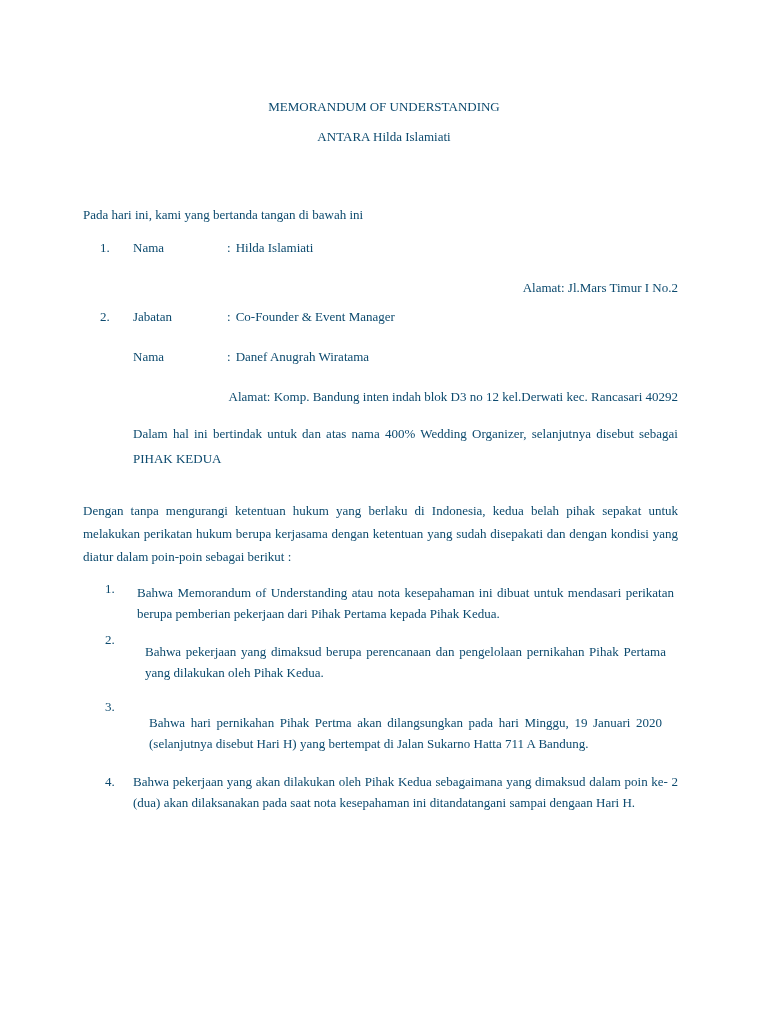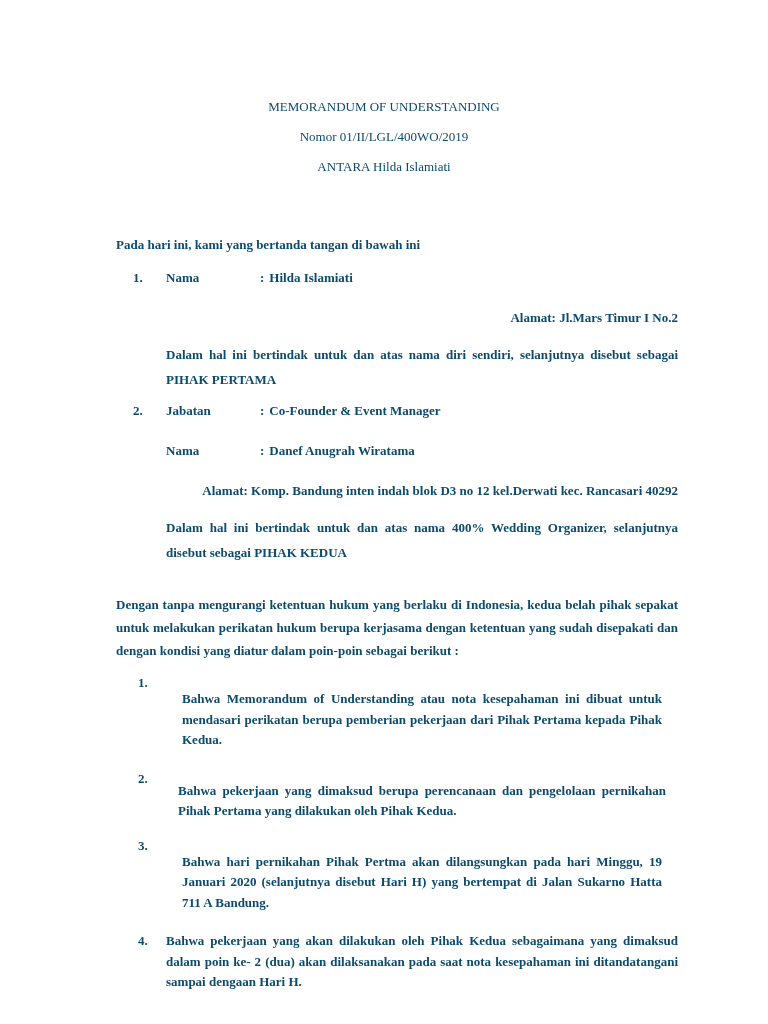--- a/index.html
+++ b/index.html
@@ -20,23 +20,22 @@
   }
   .doc-header {
     padding-top: 92px;
     text-align: center;
   }
   .title-line {
     line-height: 30px;
     white-space: nowrap;
   }
   .content {
-    padding-left: 116px;
+    padding-left: 83px;
     padding-right: 90px;
-    font-weight: bold;
   }
   .intro {
     margin: 52px 0 0 0;
     line-height: 21px;
   }
   .parties {
     margin-top: 12px;
   }
   .list-row {
     display: flex;
@@ -100,38 +99,36 @@
     margin-top: 2px;
   }
 </style>
 </head>
 <body>
 
 <div class="page">
 
   <header class="doc-header">
     <div class="title-line">MEMORANDUM OF UNDERSTANDING</div>
-    <div class="title-line">Nomor 01/II/LGL/400WO/2019</div>
     <div class="title-line">ANTARA Hilda Islamiati</div>
   </header>
 
   <div class="content">
 
     <p class="intro">Pada hari ini, kami yang bertanda tangan di bawah ini</p>
 
     <section class="parties">
 
       <div class="list-row party-1">
         <span class="list-num">1.</span>
         <div class="party-body">
           <div class="field-row">
             <span class="field-label">Nama</span><span class="field-sep">:</span><span class="field-value">Hilda Islamiati</span>
           </div>
           <p class="party-line">Alamat: Jl.Mars Timur I No.2</p>
-          <p class="party-statement">Dalam hal ini bertindak untuk dan atas nama diri sendiri, selanjutnya disebut sebagai PIHAK PERTAMA</p>
         </div>
       </div>
 
       <div class="list-row party-2">
         <span class="list-num">2.</span>
         <div class="party-body">
           <div class="field-row">
             <span class="field-label">Jabatan</span><span class="field-sep">:</span><span class="field-value">Co-Founder &amp; Event Manager</span>
           </div>
           <div class="field-row">
@@ -143,21 +140,21 @@
       </div>
 
     </section>
 
     <p class="preamble">Dengan tanpa mengurangi ketentuan hukum yang berlaku di Indonesia, kedua belah pihak sepakat untuk melakukan perikatan hukum berupa kerjasama dengan ketentuan yang sudah disepakati dan dengan kondisi yang diatur dalam poin-poin sebagai berikut :</p>
 
     <section class="points">
 
       <div class="list-row">
         <span class="list-num">1.</span>
-        <p class="point-text" style="margin:16px">Bahwa Memorandum of Understanding atau nota kesepahaman ini dibuat untuk mendasari perikatan berupa pemberian pekerjaan dari Pihak Pertama kepada Pihak Kedua.</p>
+        <p class="point-text" style="margin:4px">Bahwa Memorandum of Understanding atau nota kesepahaman ini dibuat untuk mendasari perikatan berupa pemberian pekerjaan dari Pihak Pertama kepada Pihak Kedua.</p>
       </div>
 
       <div class="list-row">
         <span class="list-num">2.</span>
         <p class="point-text" style="margin:12px">Bahwa pekerjaan yang dimaksud berupa perencanaan dan pengelolaan pernikahan Pihak Pertama yang dilakukan oleh Pihak Kedua.</p>
       </div>
 
       <div class="list-row">
         <span class="list-num">3.</span>
         <p class="point-text" style="margin:16px">Bahwa hari pernikahan Pihak Pertma akan dilangsungkan pada hari Minggu, 19 Januari 2020 (selanjutnya disebut Hari H) yang bertempat di Jalan Sukarno Hatta 711 A Bandung.</p>

